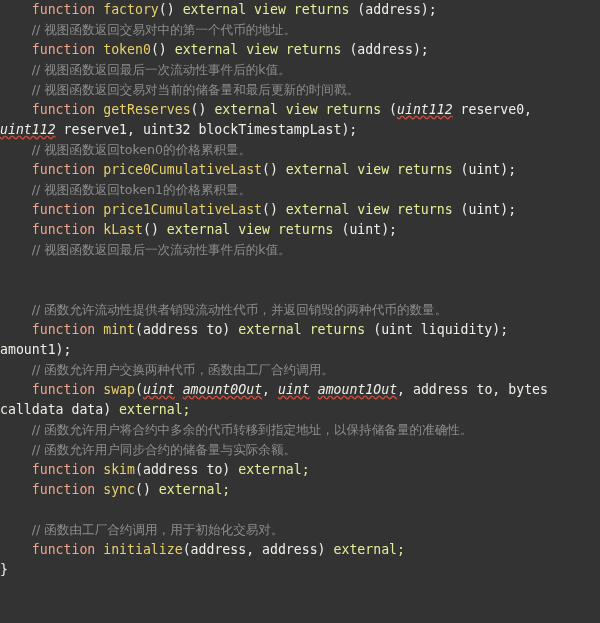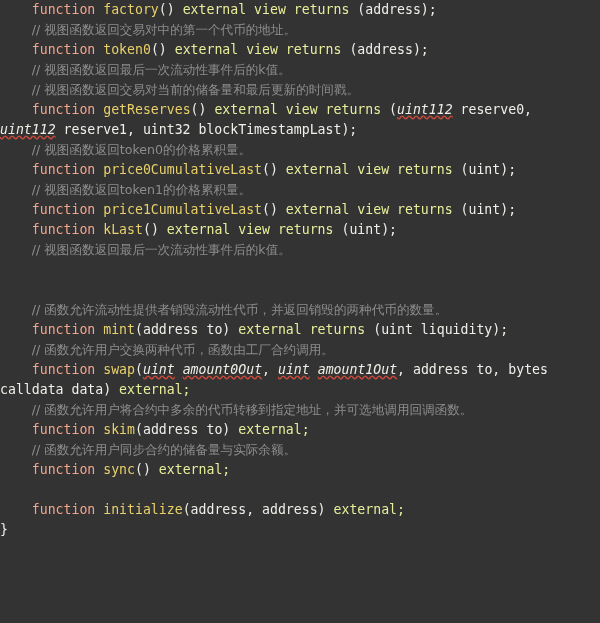--- a/index.html
+++ b/index.html
@@ -65,24 +65,26 @@
       <div class="code-line" id="line-8"><span class="plain">    </span><span class="cmt cmt-cn">// 视图函数返回token0的价格累积量。</span></div>
       <div class="code-line" id="line-9"><span class="plain">    </span><span class="kw">function </span><span class="fname">price0CumulativeLast</span><span class="plain">() </span><span class="mod">external view returns </span><span class="plain">(uint);</span></div>
       <div class="code-line" id="line-10"><span class="plain">    </span><span class="cmt cmt-cn">// 视图函数返回token1的价格累积量。</span></div>
       <div class="code-line" id="line-11"><span class="plain">    </span><span class="kw">function </span><span class="fname">price1CumulativeLast</span><span class="plain">() </span><span class="mod">external view returns </span><span class="plain">(uint);</span></div>
       <div class="code-line" id="line-13"><span class="plain">    </span><span class="kw">function </span><span class="fname">kLast</span><span class="plain">() </span><span class="mod">external view returns </span><span class="plain">(uint);</span></div>
       <div class="code-line" id="line-12"><span class="plain">    </span><span class="cmt cmt-cn">// 视图函数返回最后一次流动性事件后的k值。</span></div>
       <div class="code-line blank" id="line-14">&nbsp;</div>
       <div class="code-line" id="line-15"><span class="plain">    </span></div>
       <div class="code-line" id="line-17"><span class="plain">    </span><span class="cmt cmt-cn">// 函数允许流动性提供者销毁流动性代币，并返回销毁的两种代币的数量。</span></div>
       <div class="code-line" id="line-16"><span class="plain">    </span><span class="kw">function </span><span class="fname">mint</span><span class="plain">(address to) </span><span class="mod">external returns </span><span class="plain">(uint liquidity);</span></div>
+      <div class="code-line wrapped" id="line-18b"><span class="plain">amount1);</span></div>
       <div class="code-line" id="line-19"><span class="plain">    </span><span class="cmt cmt-cn">// 函数允许用户交换两种代币，函数由工厂合约调用。</span></div>
       <div class="code-line" id="line-20"><span class="plain">    </span><span class="kw">function </span><span class="fname">swap</span><span class="plain">(</span><span class="plain err">uint</span><span class="plain"> </span><span class="plain err">amount0Out</span><span class="plain">, </span><span class="plain err">uint</span><span class="plain"> </span><span class="plain err">amount1Out</span><span class="plain">, address to, bytes</span></div>
       <div class="code-line wrapped" id="line-20b"><span class="plain">calldata data) </span><span class="mod">external;</span></div>
-      <div class="code-line" id="line-21"><span class="plain">    </span><span class="cmt cmt-cn">// 函数允许用户将合约中多余的代币转移到指定地址，并可选地调用回调函数。</span></div>
+      <div class="code-line" id="line-21"><span class="plain">    </span><span class="cmt cmt-cn">// 函数允许用户将合约中多余的代币转移到指定地址，以保持储备量的准确性。</span></div>
+      <div class="code-line" id="line-23"><span class="plain">    </span><span class="cmt cmt-cn">// 函数允许用户同步合约的储备量与实际余额。</span></div>
       <div class="code-line" id="line-22"><span class="plain">    </span><span class="kw">function </span><span class="fname">skim</span><span class="plain">(address to) </span><span class="mod">external;</span></div>
-      <div class="code-line" id="line-23"><span class="plain">    </span><span class="cmt cmt-cn">// 函数允许用户同步合约的储备量与实际余额。</span></div>
       <div class="code-line" id="line-24"><span class="plain">    </span><span class="kw">function </span><span class="fname">sync</span><span class="plain">() </span><span class="mod">external;</span></div>
       <div class="code-line blank" id="line-25">&nbsp;</div>
+      <div class="code-line" id="line-26"><span class="plain">    </span><span class="cmt cmt-cn">// 函数由工厂合约调用，用于初始化交易对。</span></div>
       <div class="code-line" id="line-27"><span class="plain">    </span><span class="kw">function </span><span class="fname">initialize</span><span class="plain">(address, address) </span><span class="mod">external;</span></div>
       <div class="code-line" id="line-28"><span class="plain">}</span></div>
     </div>
 </div>
 
 </body></html>

